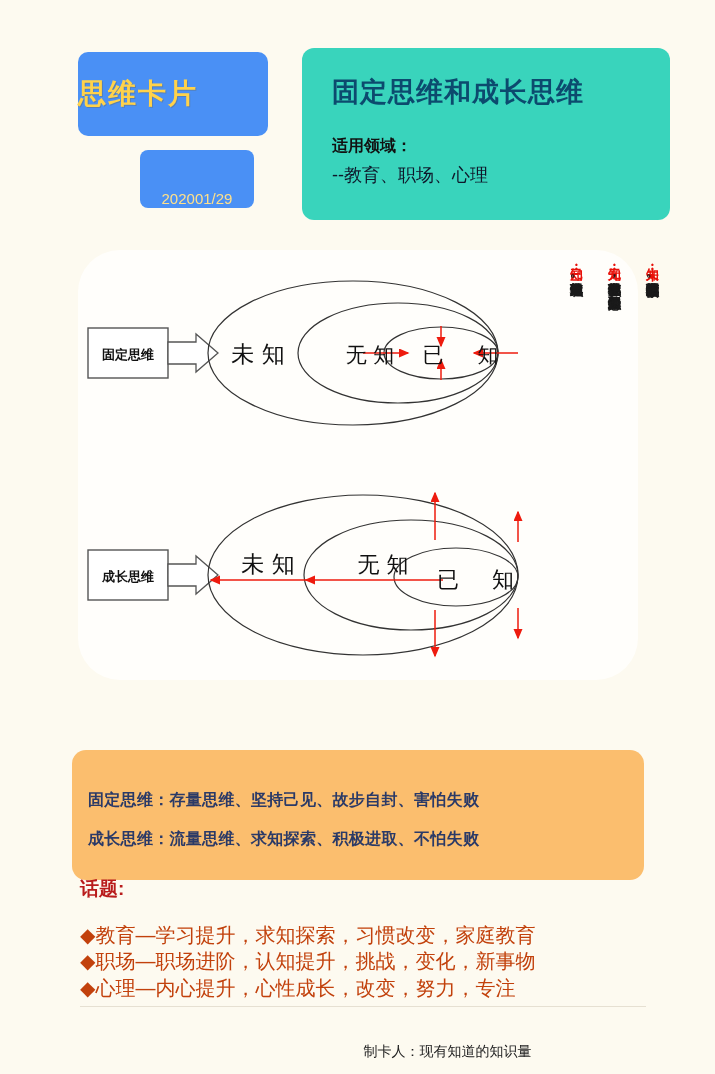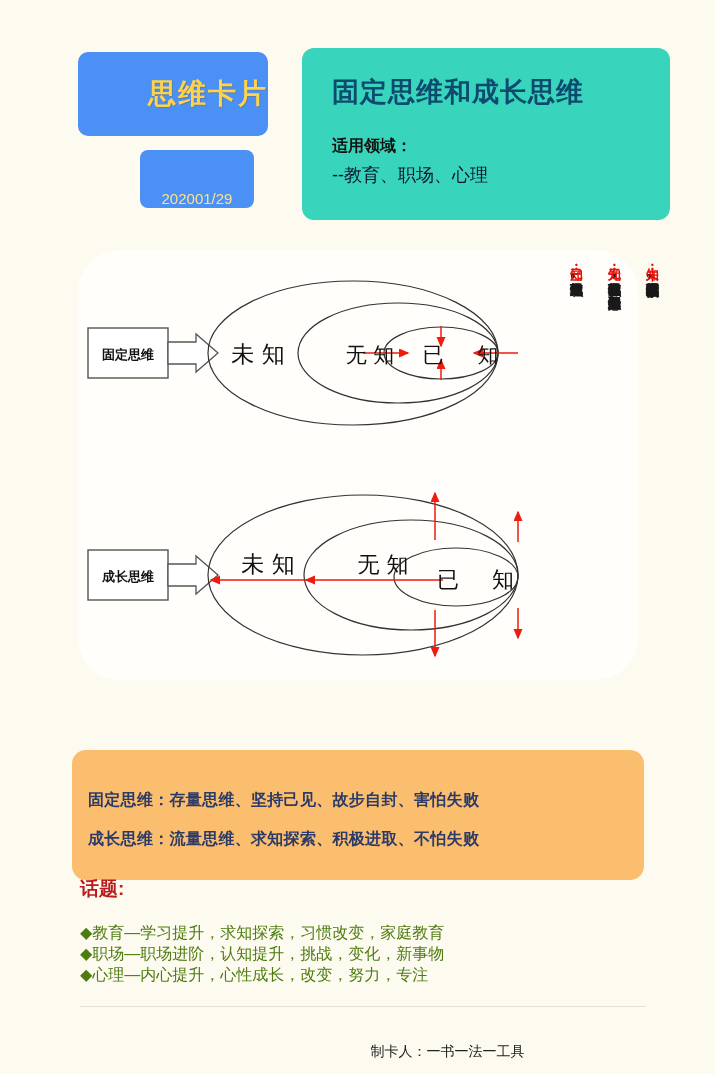--- a/index.html
+++ b/index.html
@@ -23,21 +23,21 @@
     height: 235px;
   }
   .brand-card {
     position: absolute;
     left: 78px; top: 52px;
     width: 190px; height: 84px;
     background: #4a90f5;
     border-radius: 10px;
     display: flex;
     align-items: center;
-    justify-content: flex-end;
+    justify-content: flex-start;
   }
   .brand-title {
     color: #ffd24a;
     font-size: 28px;
     font-weight: bold;
     letter-spacing: 2px;
     text-shadow: 1px 1px 0 rgba(120,80,0,0.25);
   }
   .date-card {
     position: absolute;
@@ -144,22 +144,22 @@
     left: 80px; top: 876px;
     width: 580px;
   }
   .topics-heading {
     font-size: 19px;
     font-weight: bold;
     color: #b91c1c;
     margin-bottom: 20px;
   }
   .topic-line {
-    font-size: 16px;
-    color: #4d7c0f;
+    font-size: 20px;
+    color: #c2410c;
     line-height: 1.32;
     white-space: nowrap;
   }
   .divider {
     position: absolute;
     left: 80px; top: 1006px;
     width: 566px;
     height: 1px;
     background: #e6e0d2;
   }
@@ -275,14 +275,14 @@
 <div class="topics">
   <div class="topics-heading">话题:</div>
   <div class="topic-line">◆教育—学习提升，求知探索，习惯改变，家庭教育</div>
   <div class="topic-line">◆职场—职场进阶，认知提升，挑战，变化，新事物</div>
   <div class="topic-line">◆心理—内心提升，心性成长，改变，努力，专注</div>
 </div>
 
 <div class="divider"></div>
 
 <div class="footer">
-  <span class="footer-text">制卡人：一书一法一工具</span>
+  <span class="footer-text">制卡人：现有知道的知识量</span>
 </div>
 
 </body></html>

